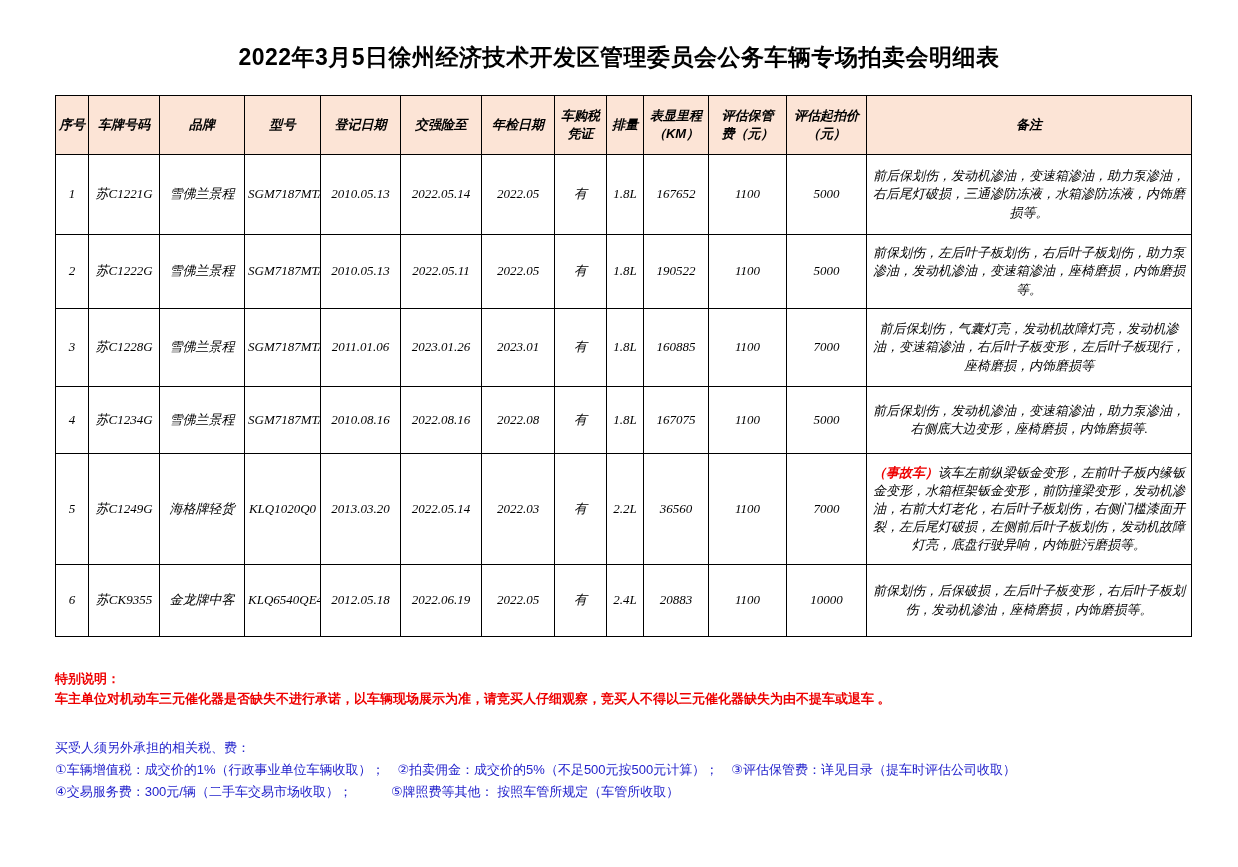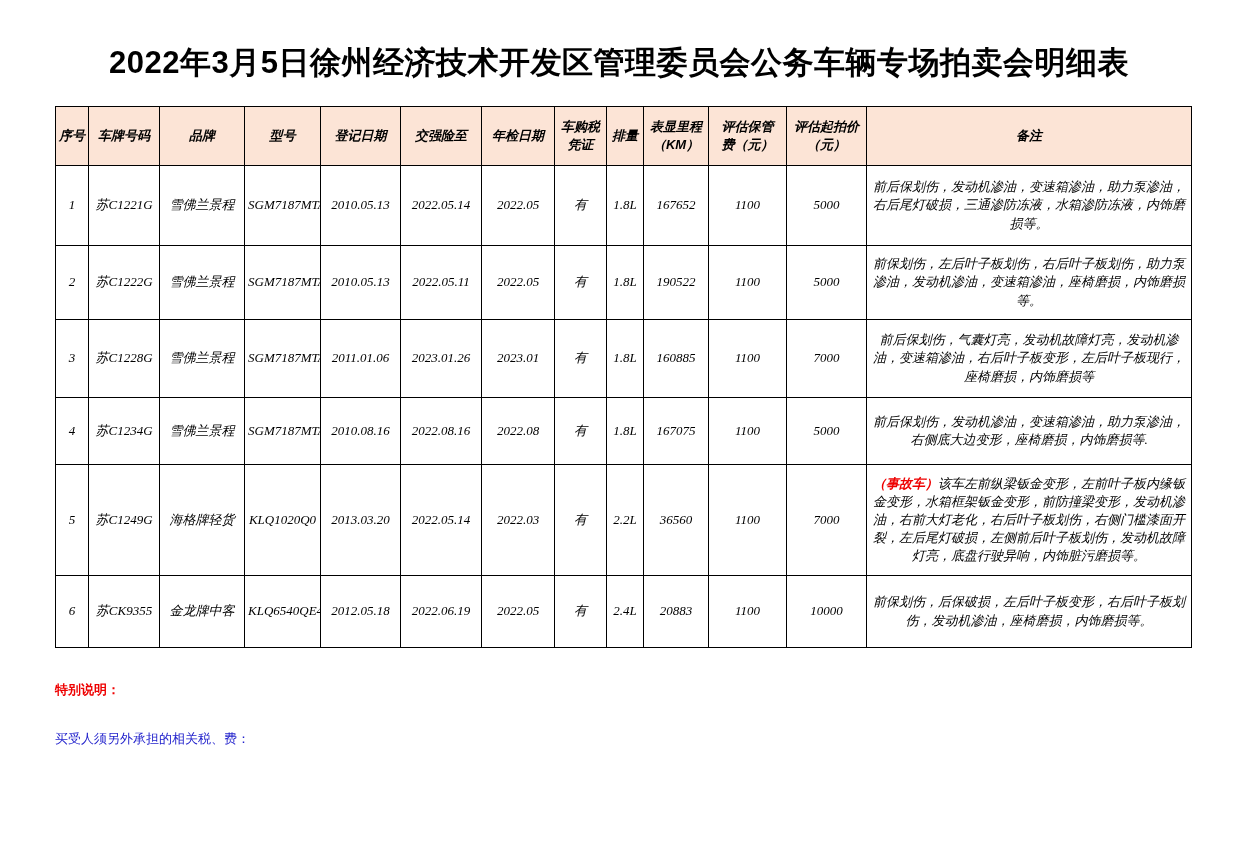--- a/index.html
+++ b/index.html
@@ -10,21 +10,21 @@
   }
   html,body{margin:0;padding:0;}
   body{
     width:1238px;height:867px;background:#ffffff;overflow:hidden;
     font-family:"Liberation Serif","DejaVu Serif",serif;color:#000;
   }
   .page-title{
     margin:42px 20px 0 20px;
     text-align:center;
     font-family:"Liberation Sans","DejaVu Sans",sans-serif;
-    font-weight:bold;font-size:31px;letter-spacing:0.5px;
+    font-weight:bold;font-size:23px;letter-spacing:0.5px;
   }
   table.auction{
     border-collapse:collapse;table-layout:fixed;
     margin:22px 0 16px 55px;width:1136px;font-style:italic;
   }
   table.auction th,table.auction td{
     border:1px solid var(--border);
     overflow:hidden;
   }
   table.auction th{
@@ -202,17 +202,20 @@
     <td>10000</td>
     <td class="remarks">
       <span class="accident-tag"></span><span>前保划伤，后保破损，左后叶子板变形，右后叶子板划伤，发动机渗油，座椅磨损，内饰磨损等。</span>
     </td>
   </tr>
     </tbody>
 </table>
 
 <div class="special-note">
   <div>特别说明：</div>
+  <div>车主单位对机动车三元催化器是否缺失不进行承诺，以车辆现场展示为准，请竞买人仔细观察，竞买人不得以三元催化器缺失为由不提车或退车 。</div>
 </div>
 
 <div class="fees">
   <div>买受人须另外承担的相关税、费：</div>
+  <div>①车辆增值税：成交价的1%（行政事业单位车辆收取）；　②拍卖佣金：成交价的5%（不足500元按500元计算）；　③评估保管费：详见目录（提车时评估公司收取）</div>
+  <div>④交易服务费：300元/辆（二手车交易市场收取）；　　　⑤牌照费等其他： 按照车管所规定（车管所收取）</div>
 </div>
 
 </body></html>

